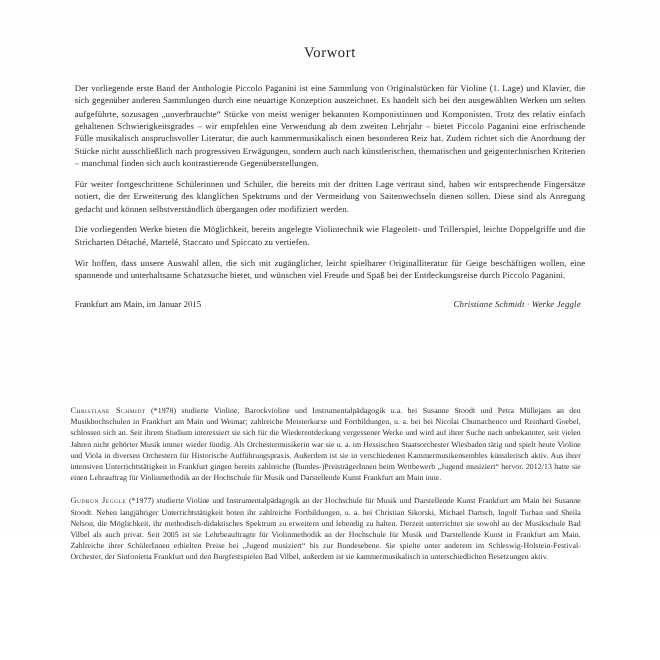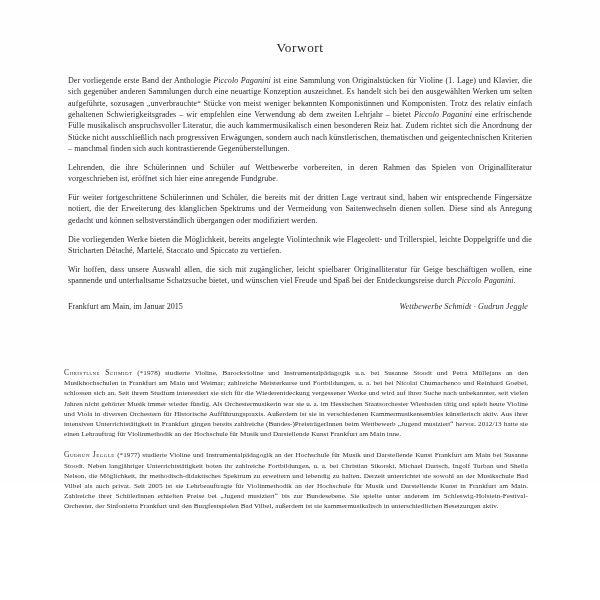--- a/index.html
+++ b/index.html
@@ -53,21 +53,21 @@
     font-size: 8.05px;
     line-height: 11.35px;
     text-align: justify;
     text-justify: inter-word;
     margin: 0 0 7.6px 0;
     color: #2c2c31;
     letter-spacing: 0.05px;
   }
   .para:last-child { margin-bottom: 0; }
 
-  .it { font-style: italic; }
+  .it { }
 
   
   .signature-row {
     display: flex;
     justify-content: space-between;
     align-items: center;
     margin-top: 14.5px;
     font-size: 8.05px;
     line-height: 11.35px;
     color: #2c2c31;
@@ -109,29 +109,28 @@
 <body>
 
 <div class="page">
 
   <div class="content">
 
     <h1 class="doc-title">Vorwort</h1>
 
     <div class="preface">
       <p class="para"><span>Der vorliegende erste Band der Anthologie </span><span class="it">Piccolo Paganini</span><span> ist eine Sammlung von Originalstücken für Violine (1. Lage) und Klavier, die sich gegenüber anderen Sammlungen durch eine neuartige Konzeption auszeichnet. Es handelt sich bei den ausgewählten Werken um selten aufgeführte, sozusagen „unverbrauchte“ Stücke von meist weniger bekannten Komponistinnen und Komponisten. Trotz des relativ einfach gehaltenen Schwierigkeitsgrades – wir empfehlen eine Verwendung ab dem zweiten Lehrjahr – bietet </span><span class="it">Piccolo Paganini</span><span> eine erfrischende Fülle musikalisch anspruchsvoller Literatur, die auch kammermusikalisch einen besonderen Reiz hat. Zudem richtet sich die Anordnung der Stücke nicht ausschließlich nach progressiven Erwägungen, sondern auch nach künstlerischen, thematischen und geigentechnischen Kriterien – manchmal finden sich auch kontrastierende Gegenüberstellungen.</span></p>
-      <p class="para"><span>Lehrenden, die ihre Schülerinnen und Schüler auf Wettbewerbe vorbereiten, in deren Rahmen das Spielen von Originalliteratur vorgeschrieben ist, eröffnet sich hier eine anregende Fundgrube.</span></p>
       <p class="para"><span>Für weiter fortgeschrittene Schülerinnen und Schüler, die bereits mit der dritten Lage vertraut sind, haben wir entsprechende Fingersätze notiert, die der Erweiterung des klanglichen Spektrums und der Vermeidung von Saitenwechseln dienen sollen. Diese sind als Anregung gedacht und können selbstverständlich übergangen oder modifiziert werden.</span></p>
       <p class="para"><span>Die vorliegenden Werke bieten die Möglichkeit, bereits angelegte Violintechnik wie Flageolett- und Trillerspiel, leichte Doppelgriffe und die Stricharten Détaché, Martelé, Staccato und Spiccato zu vertiefen.</span></p>
       <p class="para"><span>Wir hoffen, dass unsere Auswahl allen, die sich mit zugänglicher, leicht spielbarer Originalliteratur für Geige beschäftigen wollen, eine spannende und unterhaltsame Schatzsuche bietet, und wünschen viel Freude und Spaß bei der Entdeckungsreise durch </span><span class="it">Piccolo Paganini</span><span>.</span></p>
     </div>
 
     <div class="signature-row">
       <span class="sig-place">Frankfurt am Main, im Januar 2015</span>
-      <span class="sig-authors">Wettbewerbe Schmidt · Gudrun Jeggle</span>
+      <span class="sig-authors">Christiane Schmidt · Werke Jeggle</span>
     </div>
 
   </div>
 
   <div class="bios">
     <p class="bio">
       <span class="smallcaps">Christiane Schmidt</span><span> (*1978) studierte Violine, Barockvioline und Instrumentalpädagogik u.a. bei Susanne Stoodt und Petra Müllejans an den Musikhochschulen in Frankfurt am Main und Weimar; zahlreiche Meisterkurse und Fortbildungen, u. a. bei bei Nicolai Chumachenco und Reinhard Goebel, schlossen sich an. Seit ihrem Studium interessiert sie sich für die Wiederentdeckung vergessener Werke und wird auf ihrer Suche nach unbekannter, seit vielen Jahren nicht gehörter Musik immer wieder fündig. Als Orchestermusikerin war sie u. a. im Hessischen Staatsorchester Wiesbaden tätig und spielt heute Violine und Viola in diversen Orchestern für Historische Aufführungspraxis. Außerdem ist sie in verschiedenen Kammermusikensembles künstlerisch aktiv. Aus ihrer intensiven Unterrichtstätigkeit in Frankfurt gingen bereits zahlreiche (Bundes-)PreisträgerInnen beim Wettbewerb „Jugend musiziert“ hervor. 2012/13 hatte sie einen Lehrauftrag für Violinmethodik an der Hochschule für Musik und Darstellende Kunst Frankfurt am Main inne.</span>
     </p>
     <p class="bio">
       <span class="smallcaps">Gudrun Jeggle</span><span> (*1977) studierte Violine und Instrumentalpädagogik an der Hochschule für Musik und Darstellende Kunst Frankfurt am Main bei Susanne Stoodt. Neben langjähriger Unterrichtstätigkeit boten ihr zahlreiche Fortbildungen, u. a. bei Christian Sikorski, Michael Dartsch, Ingolf Turban und Sheila Nelson, die Möglichkeit, ihr methodisch-didaktisches Spektrum zu erweitern und lebendig zu halten. Derzeit unterrichtet sie sowohl an der Musikschule Bad Vilbel als auch privat. Seit 2005 ist sie Lehrbeauftragte für Violinmethodik an der Hochschule für Musik und Darstellende Kunst in Frankfurt am Main. Zahlreiche ihrer SchülerInnen erhielten Preise bei „Jugend musiziert“ bis zur Bundesebene. Sie spielte unter anderem im Schleswig-Holstein-Festival-Orchester, der Sinfonietta Frankfurt und den Burgfestspielen Bad Vilbel, außerdem ist sie kammermusikalisch in unterschiedlichen Besetzungen aktiv.</span>

